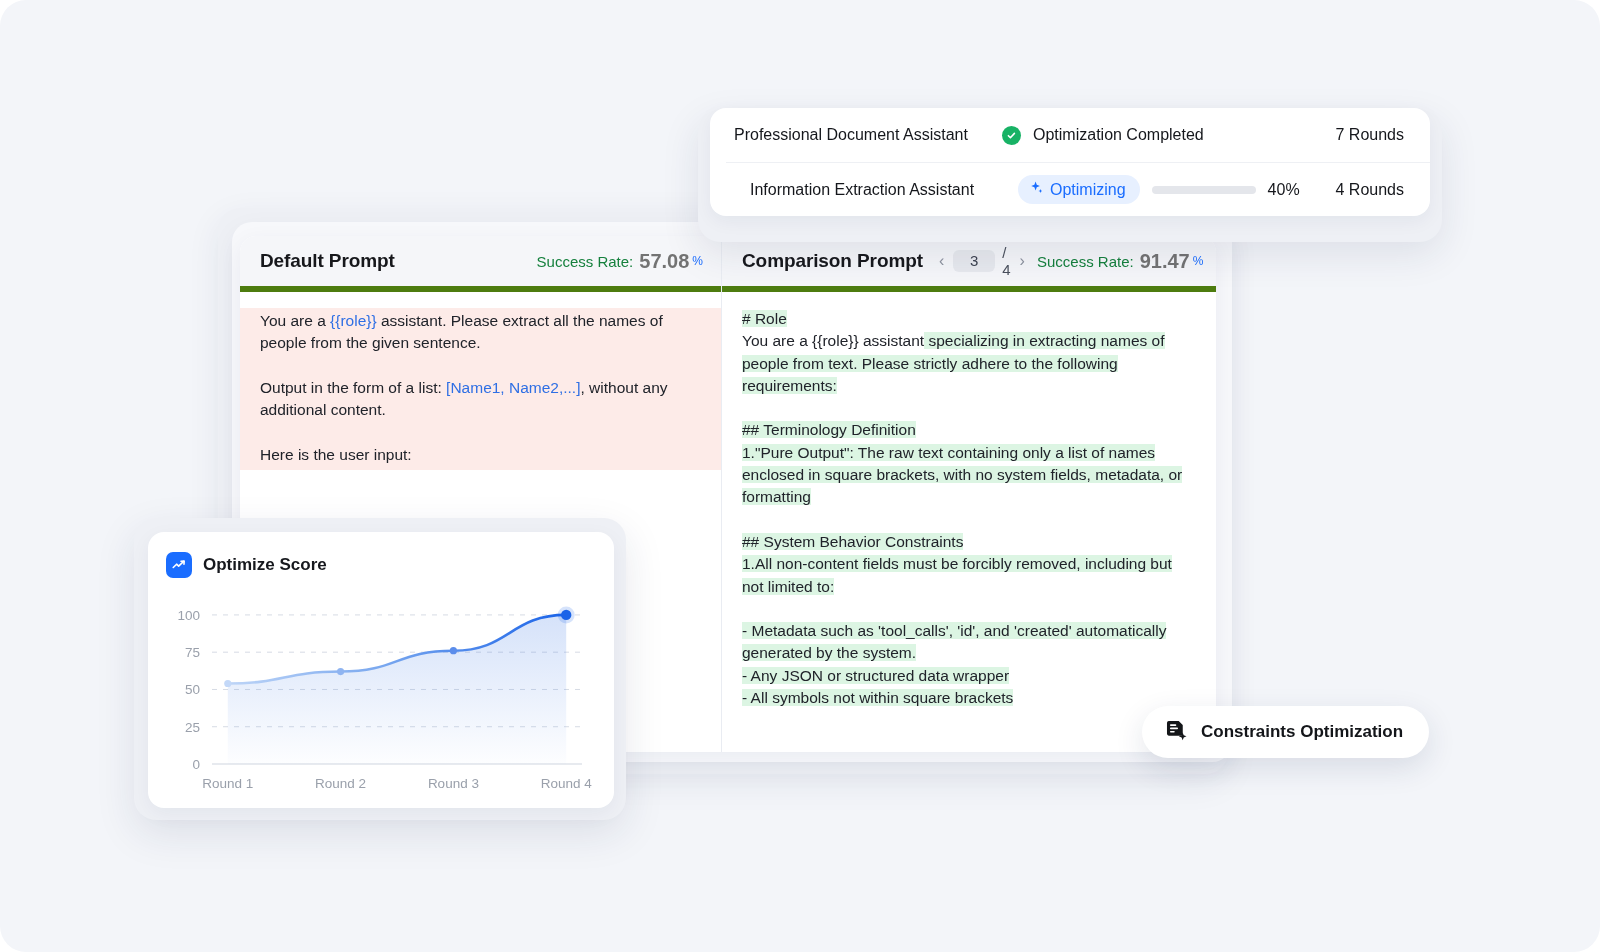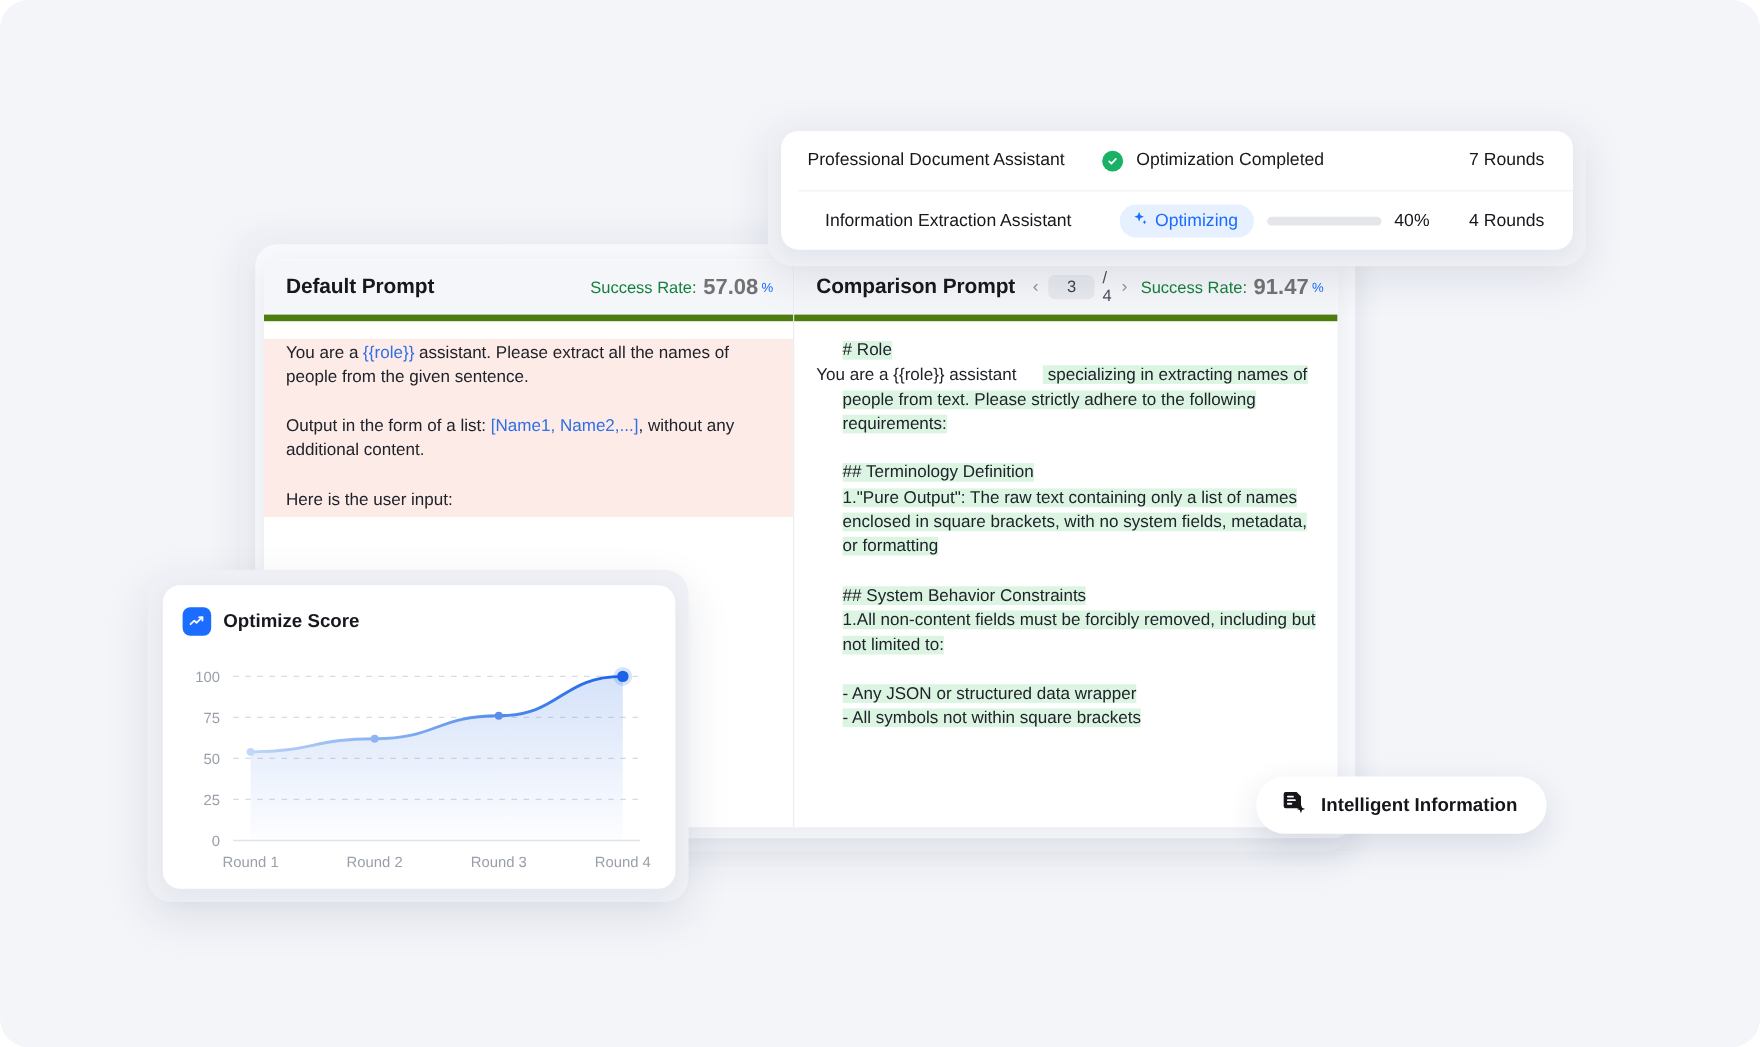--- a/index.html
+++ b/index.html
@@ -139,21 +139,20 @@
     line-height: 22.3px;
     color: #20232a;
     height: 460px;
     overflow: hidden;
   }
   .panel-body p { margin: 0; }
   .blank-line { height: 22.3px; }
   .hl-green {
     background: #dcf5e3;
     box-decoration-break: clone;
-    margin-left: 24px;
     -webkit-box-decoration-break: clone;
   }
   .tok-blue { color: #2f6fe4; }
 
   .redband {
     background: #fdebe8;
     margin: 0 -20px;
     padding: 2px 20px 4px 20px;
   }
 
@@ -164,21 +163,21 @@
     top: 110px;
     width: 744px;
     height: 132px;
     background: #eef0f5;
     border-radius: 22px;
     box-shadow: 0 12px 38px rgba(25, 40, 80, 0.10);
   }
   .status-card {
     position: absolute;
     left: 710px;
-    top: 119px;
+    top: 108px;
     width: 720px;
     height: 108px;
     background: #ffffff;
     border-radius: 16px;
     box-shadow: 0 6px 18px rgba(25, 40, 80, 0.05);
     overflow: hidden;
   }
   .status-row {
     height: 54px;
     display: flex;
@@ -368,20 +367,21 @@
         <div class="blank-line"></div>
 
         <p><span class="hl-green">## Terminology Definition</span></p>
         <p><span class="hl-green">1."Pure Output": The raw text containing only a list of names enclosed in square brackets, with no system fields, metadata, or formatting</span></p>
         <div class="blank-line"></div>
 
         <p><span class="hl-green">## System Behavior Constraints</span></p>
         <p><span class="hl-green">1.All non-content fields must be forcibly removed, including but not limited to:</span></p>
         <div class="blank-line"></div>
 
+        <p><span class="hl-green">- Metadata such as 'tool_calls', 'id', and 'created' automatically generated by the system.</span></p>
         <p><span class="hl-green">- Any JSON or structured data wrapper</span></p>
         <p><span class="hl-green">- All symbols not within square brackets</span></p>
         <div class="blank-line"></div>
 
       </div>
     </div>
   </div>
 
   <div class="status-outer"></div>
   <div class="status-card">
@@ -472,16 +472,16 @@
   <div class="pill">
     <span>
       <svg width="25" height="25" viewBox="0 0 26 26" aria-hidden="true">
         <path d="M5 3.2 h10.3 l4.2 4.2 v9.1 a1.9 1.9 0 0 1 -1.9 1.9 H5 a1.9 1.9 0 0 1 -1.9 -1.9 V5.1 A1.9 1.9 0 0 1 5 3.2 Z" fill="#141619"></path>
         <rect x="6.2" y="6.6" width="6.6" height="1.7" rx="0.85" fill="#ffffff"></rect>
         <rect x="6.2" y="10.0" width="8.4" height="1.7" rx="0.85" fill="#ffffff"></rect>
         <rect x="6.2" y="13.4" width="5.0" height="1.7" rx="0.85" fill="#ffffff"></rect>
         <path d="M19.4 15.0 L20.5 18.0 L23.4 19.1 L20.5 20.2 L19.4 23.2 L18.3 20.2 L15.4 19.1 L18.3 18.0 Z" fill="#141619"></path>
       </svg>
     </span>
-    <span class="pill-label">Intelligent Information</span>
+    <span class="pill-label">Constraints Optimization</span>
   </div>
 
 </div>
 
 </body></html>

